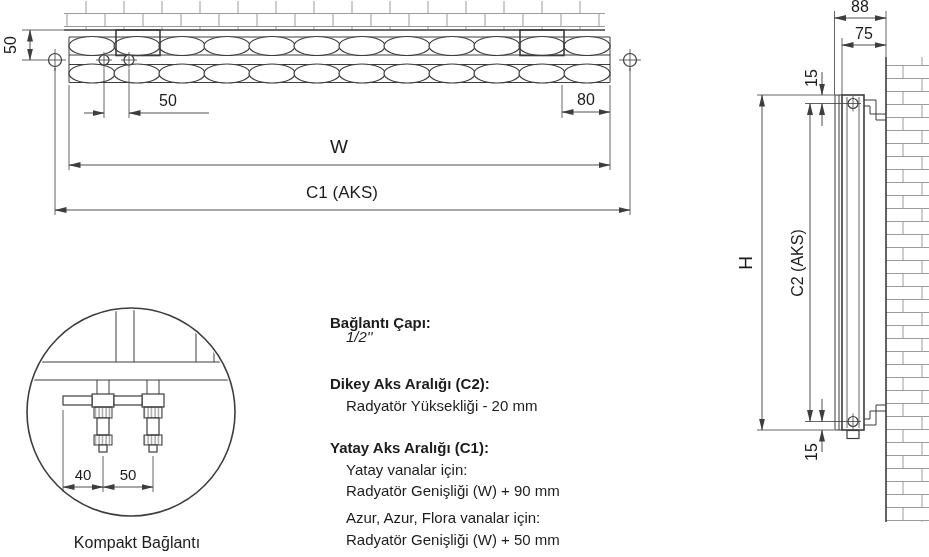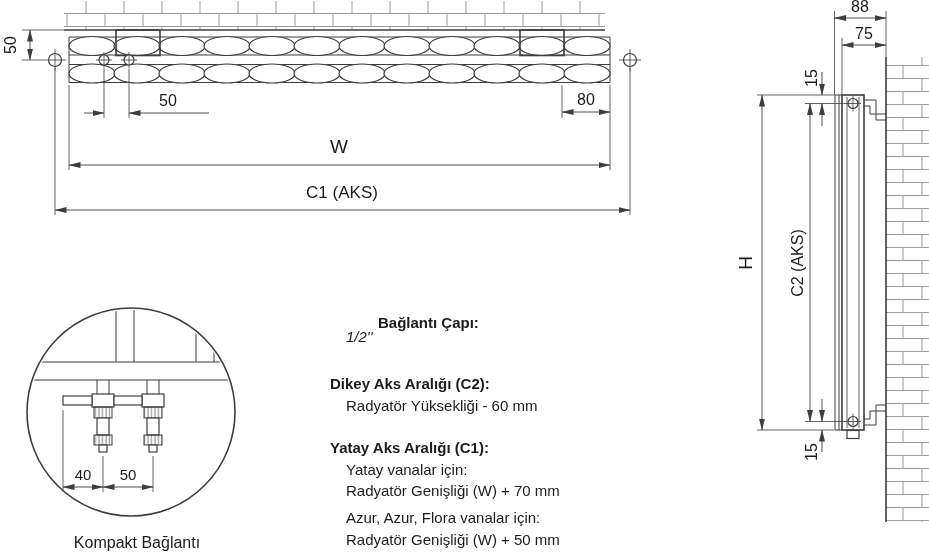--- a/index.html
+++ b/index.html
@@ -203,26 +203,26 @@
       <line class="dim" x1="63" y1="487" x2="103" y2="487" marker-start="url(#arr)" marker-end="url(#arr)"></line>
       <line class="dim" x1="103" y1="487" x2="153" y2="487" marker-start="url(#arr)" marker-end="url(#arr)"></line>
       <text class="t15" text-anchor="middle" x="83" y="480">40</text>
       <text class="t15" text-anchor="middle" x="128" y="480">50</text>
     </g>
     <text class="t16" text-anchor="middle" x="137" y="548">Kompakt Bağlantı</text>
   </g>
 </svg>
 
 <div>
-  <div class="spec-title" style="left:330px;top:314px;margin-left:48px;">Bağlantı Çapı:</div>
+  <div class="spec-title" style="left:330px;top:314px;">Bağlantı Çapı:</div>
   <div class="spec-value" style="left:346px;top:328px;font-style:italic;">1/2''</div>
 
   <div class="spec-title" style="left:330px;top:375px;text-align:center;">Dikey Aks Aralığı (C2):</div>
-  <div class="spec-value" style="left:346px;top:397px;">Radyatör Yüksekliği - 60 mm</div>
+  <div class="spec-value" style="left:346px;top:397px;">Radyatör Yüksekliği - 20 mm</div>
 
   <div class="spec-title" style="left:330px;top:439px;text-align:right;">Yatay Aks Aralığı (C1):</div>
   <div class="spec-value" style="left:346px;top:461px;">Yatay vanalar için:</div>
-  <div class="spec-value" style="left:346px;top:482px;">Radyatör Genişliği (W) + 70 mm</div>
+  <div class="spec-value" style="left:346px;top:482px;">Radyatör Genişliği (W) + 90 mm</div>
   <div class="spec-value" style="left:346px;top:509px;">Azur, Azur, Flora vanalar için:</div>
   <div class="spec-value" style="left:346px;top:531px;">Radyatör Genişliği (W) + 50 mm</div>
 </div>
 
 </div>
 
 </body></html>

